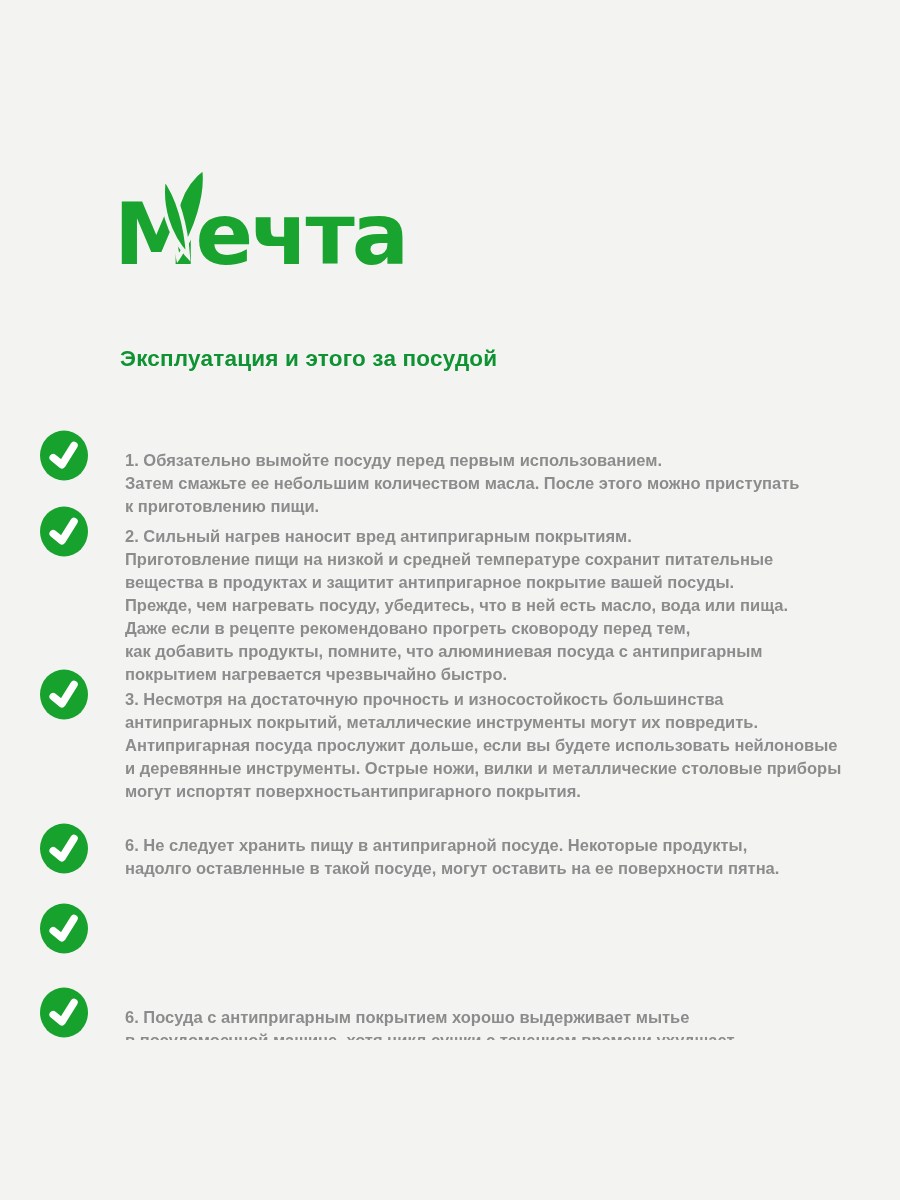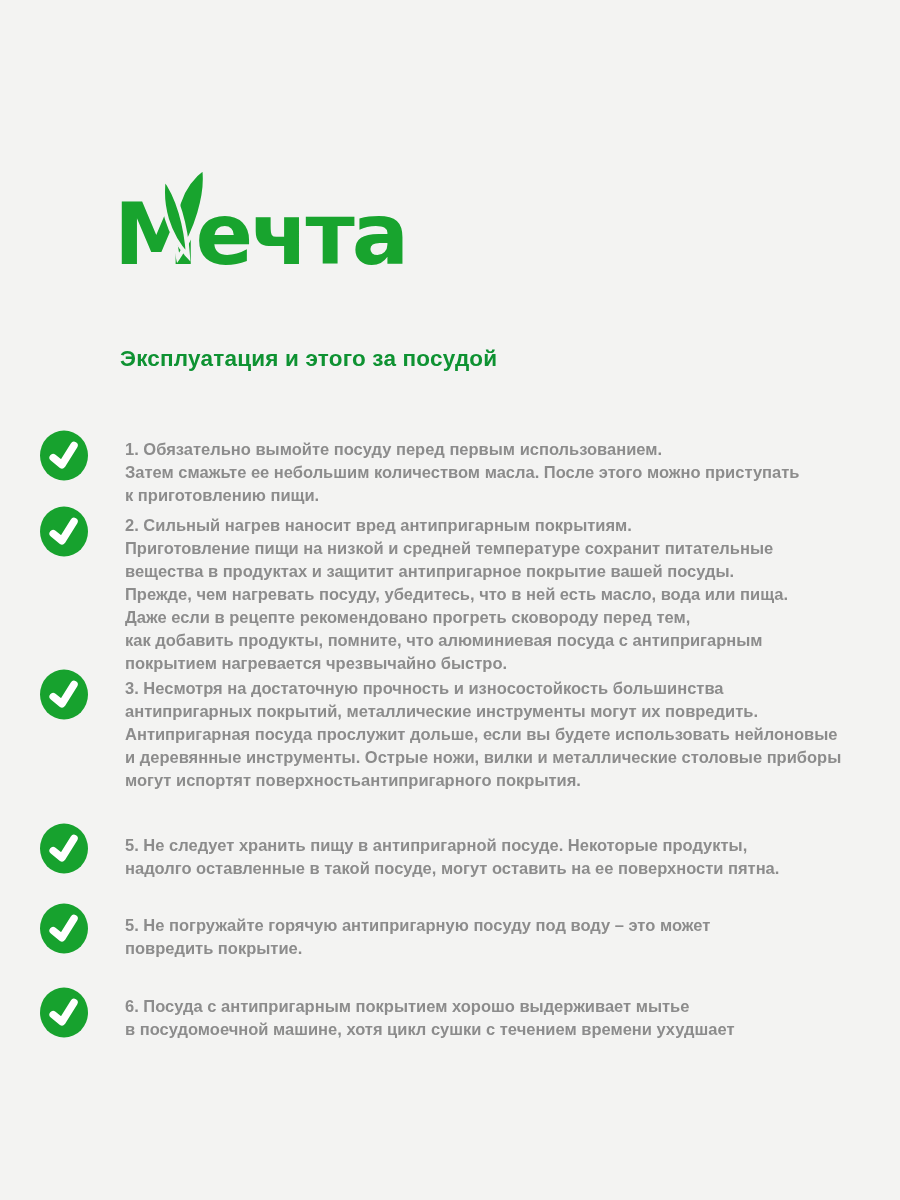--- a/index.html
+++ b/index.html
@@ -70,21 +70,21 @@
     fill:none;
     stroke-linecap:round;
     stroke-linejoin:round;
   }
   .item-text{
     white-space:pre-line;
     font-size:16.5px;
     line-height:23px;
     font-weight:bold;
     color:var(--body-text);
-    margin-top:8px;
+    margin-top:19px;
     width:745px;
   }
   .item.short .item-text{margin-top:11px;}
 </style>
 </head>
 <body>
 
 <div class="page">
 
   <div class="logo">
@@ -139,33 +139,31 @@
 могут испортят поверхностьантипригарного покрытия.</p>
   </div>
 
   <div class="item short" style="top:823px">
     <span class="check">
       <svg viewBox="0 0 48 50">
           <ellipse cx="24" cy="25" rx="24" ry="25"></ellipse>
           <path d="M13,26 L21,34 L35,16" transform="rotate(-6 24 25)"></path>
         </svg>
     </span>
-    <p class="item-text">5. Не следует хранить пищу в антипригарной посуде. Некоторые продукты,
+    <p class="item-text">6. Не следует хранить пищу в антипригарной посуде. Некоторые продукты,
 надолго оставленные в такой посуде, могут оставить на ее поверхности пятна.</p>
   </div>
 
   <div class="item short" style="top:903px">
     <span class="check">
       <svg viewBox="0 0 48 50">
           <ellipse cx="24" cy="25" rx="24" ry="25"></ellipse>
           <path d="M13,26 L21,34 L35,16" transform="rotate(-6 24 25)"></path>
         </svg>
     </span>
-    <p class="item-text">5. Не погружайте горячую антипригарную посуду под воду – это может
-повредить покрытие.</p>
   </div>
 
   <div class="item" style="top:987px">
     <span class="check">
       <svg viewBox="0 0 48 50">
           <ellipse cx="24" cy="25" rx="24" ry="25"></ellipse>
           <path d="M13,26 L21,34 L35,16" transform="rotate(-6 24 25)"></path>
         </svg>
     </span>
     <p class="item-text">6. Посуда с антипригарным покрытием хорошо выдерживает мытье

